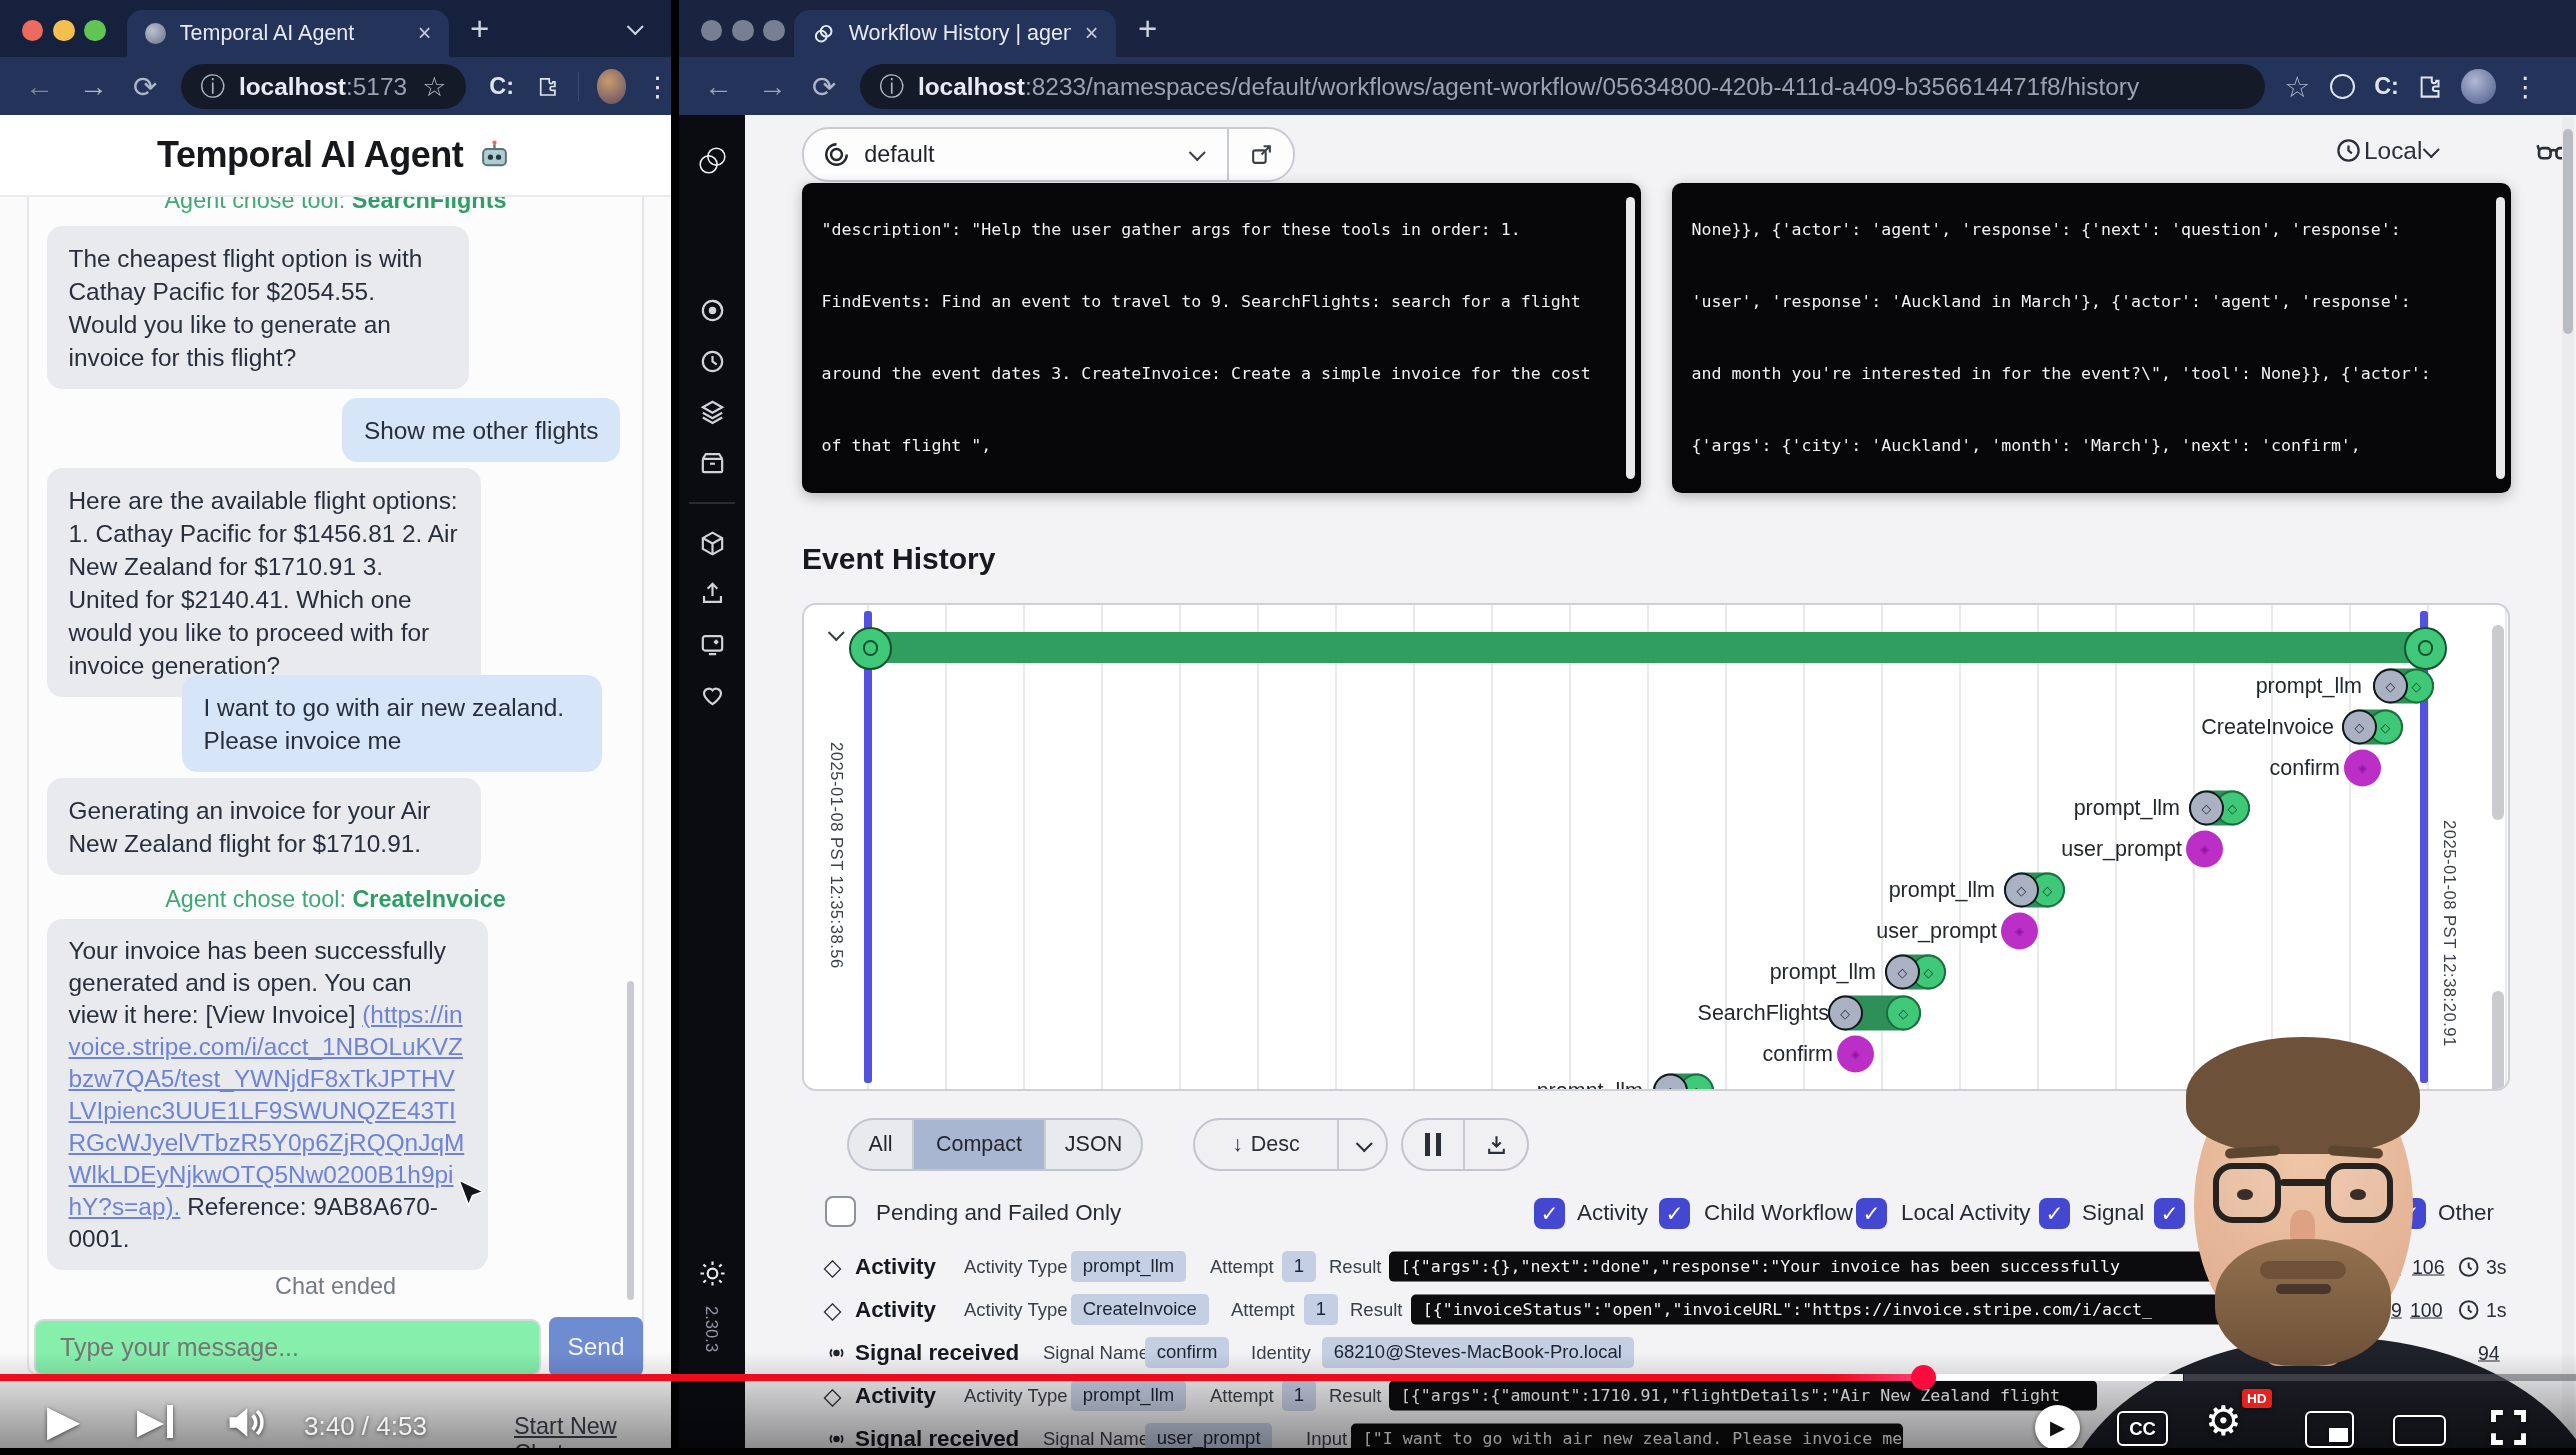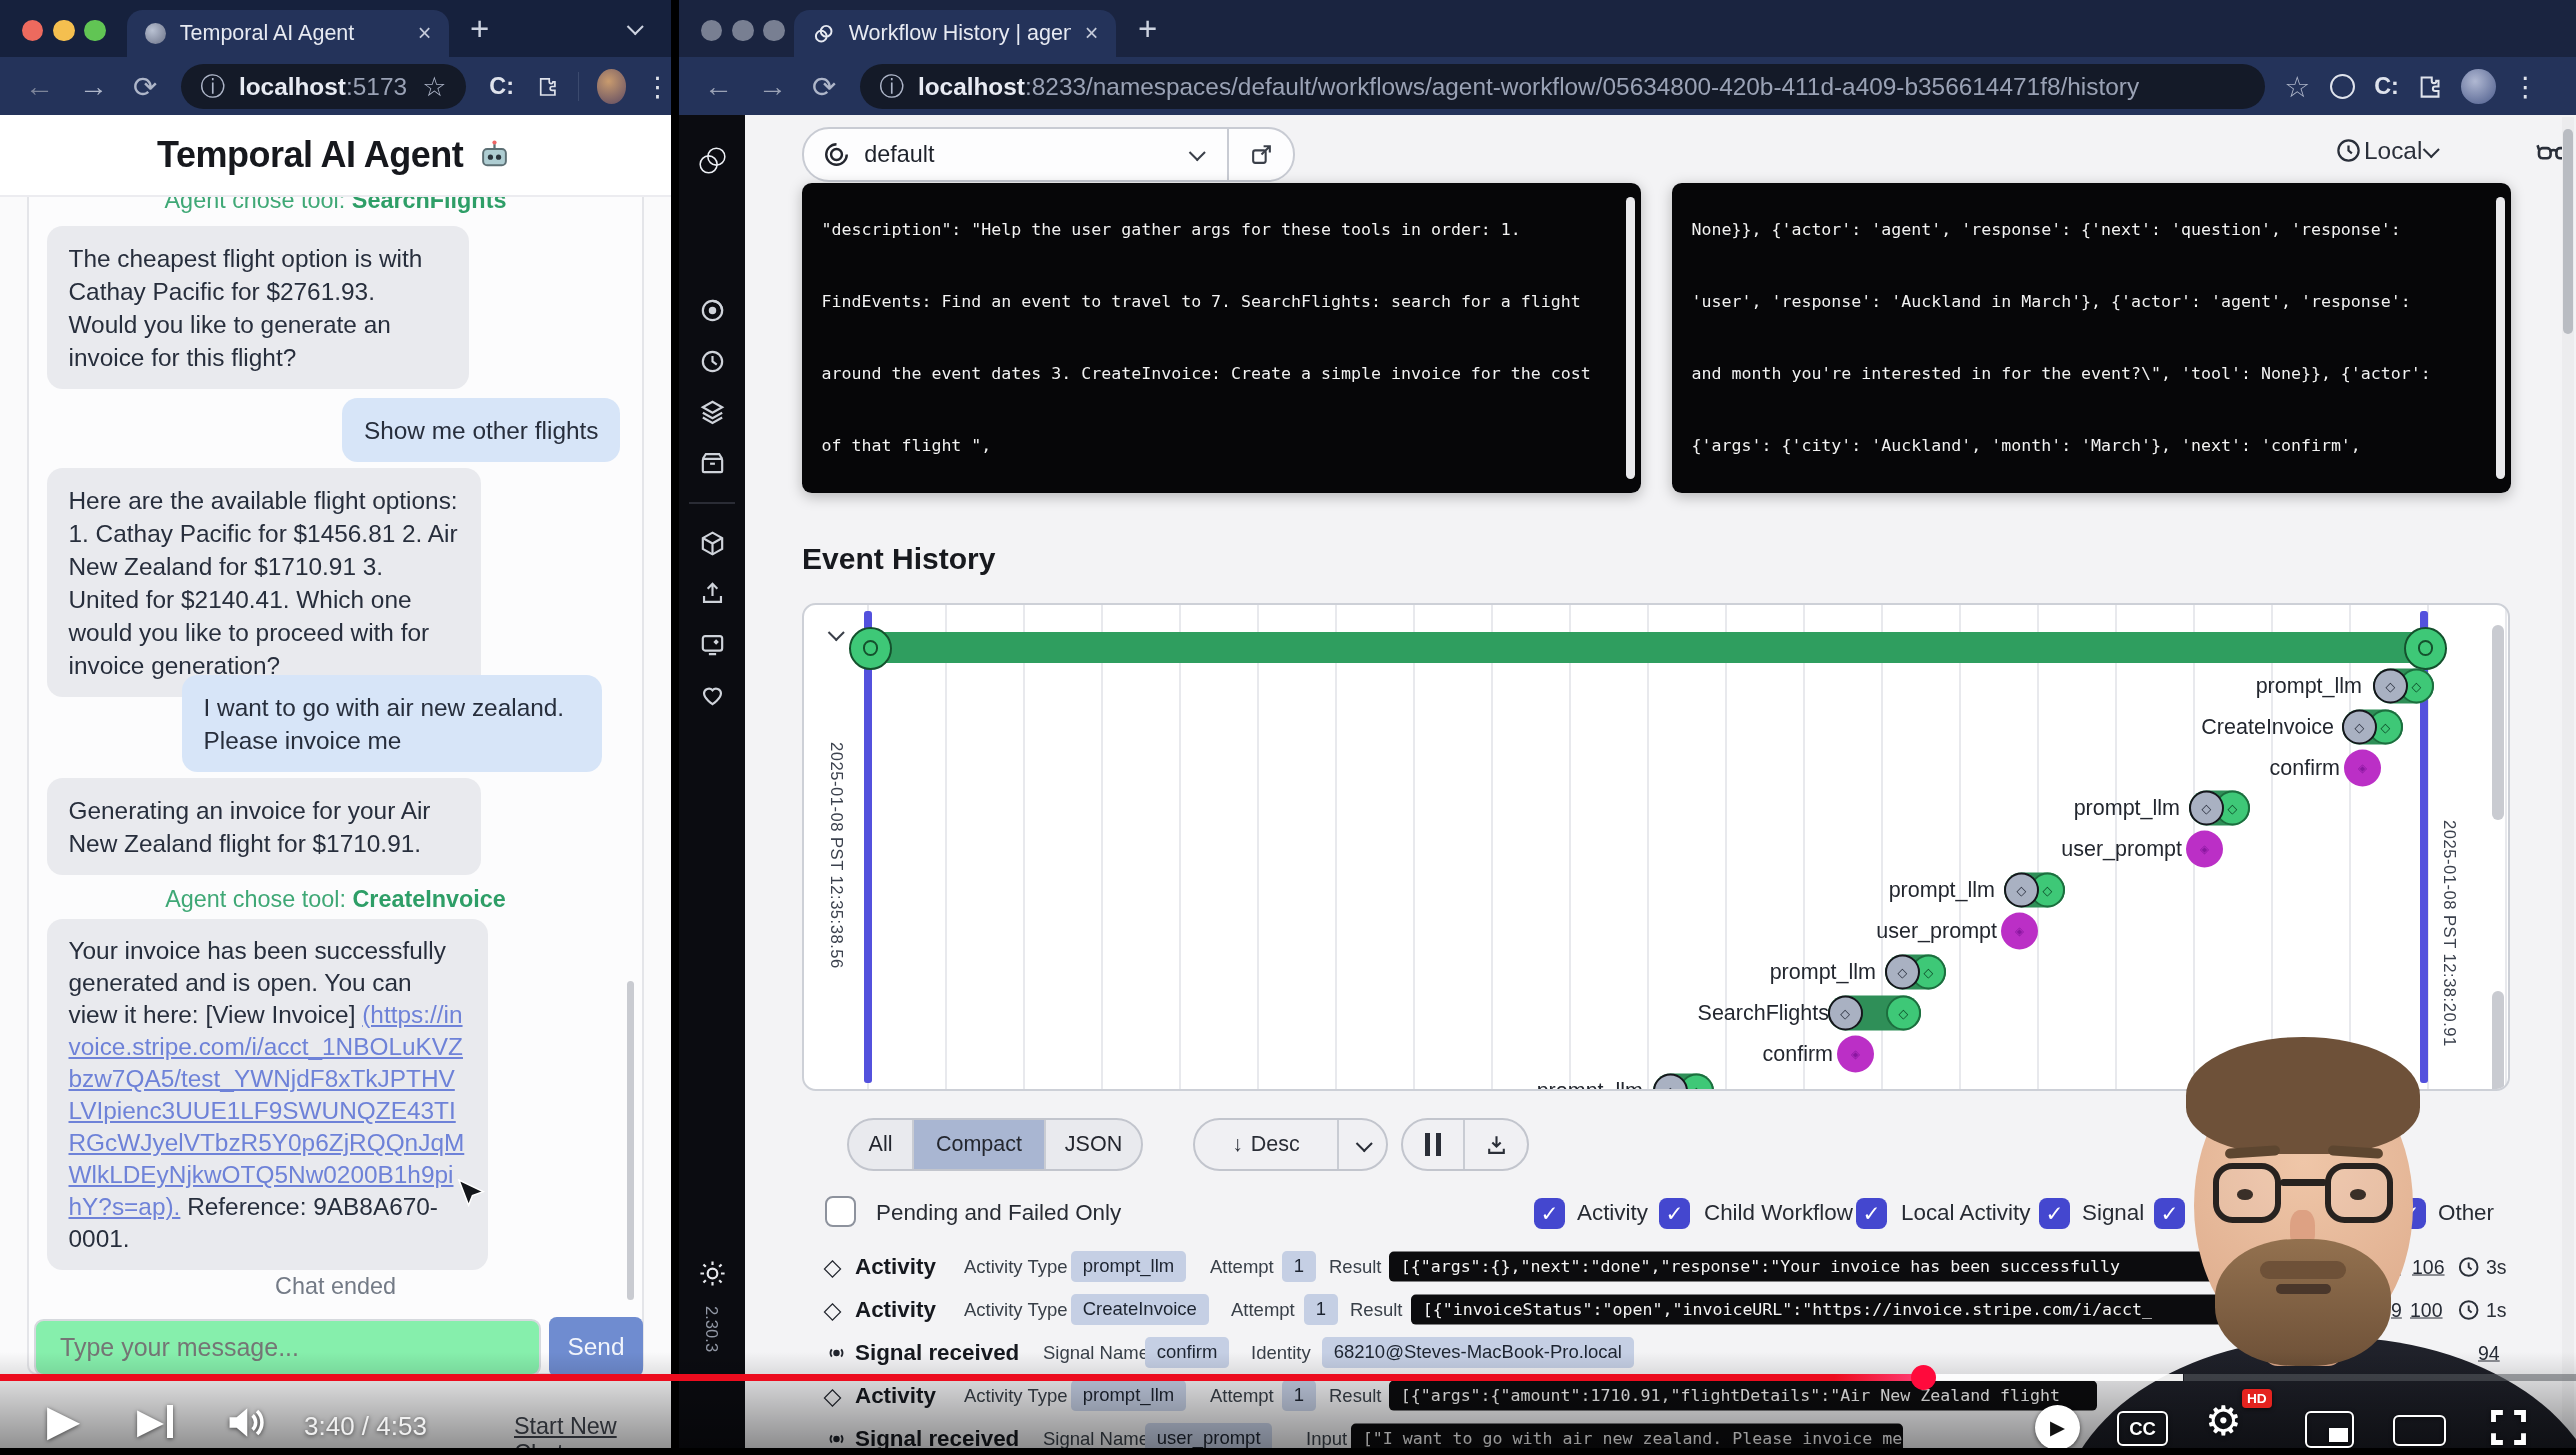--- a/index.html
+++ b/index.html
@@ -109,21 +109,21 @@
         <span style="font-size:36px;font-weight:800;color:#16181d;letter-spacing:-0.5px">Temporal AI Agent</span>
         <svg width="39" height="39" viewBox="0 0 24 24">
             <rect x="5" y="8" width="14" height="10" rx="2.5" fill="#aecdd2" stroke="#5c6f74" stroke-width="1.2"></rect>
             <circle cx="9.5" cy="13" r="1.6" fill="#29343c"></circle>
             <circle cx="14.5" cy="13" r="1.6" fill="#29343c"></circle>
             <path d="M12 8V5" stroke="#5c6f74" stroke-width="1.4"></path>
             <circle cx="12" cy="4" r="1.3" fill="#e66"></circle>
           </svg>
       </div>
 
-      <div class="bubble" style="left:47px;top:111px;width:422px"><span>The cheapest flight option is with Cathay Pacific for $2761.93. Would you like to generate an invoice for this flight?</span></div>
+      <div class="bubble" style="left:47px;top:111px;width:422px"><span>The cheapest flight option is with Cathay Pacific for $2054.55. Would you like to generate an invoice for this flight?</span></div>
       <div class="bubble user" style="right:51px;top:283px"><span>Show me other flights</span></div>
       <div class="bubble" style="left:47px;top:353px;width:434px"><span>Here are the available flight options: 1. Cathay Pacific for $1456.81 2. Air New Zealand for $1710.91 3. United for $2140.41. Which one would you like to proceed with for invoice generation?</span></div>
       <div class="bubble user" style="left:182px;top:560px;width:420px"><span>I want to go with air new zealand. Please invoice me</span></div>
       <div class="bubble" style="left:47px;top:663px;width:434px"><span>Generating an invoice for your Air New Zealand flight for $1710.91.</span></div>
       <div class="toollabel" style="top:771px"><span>Agent chose tool:</span> <b>CreateInvoice</b></div>
       <div class="bubble" style="left:47px;top:804px;width:441px;line-height:32px">
         <span>Your invoice has been successfully generated and is open. You can view it here: [View Invoice] </span><span class="linktxt">(https://invoice.stripe.com/i/acct_1NBOLuKVZbzw7QA5/test_YWNjdF8xTkJPTHVLVIpienc3UUE1LF9SWUNQZE43TIRGcWJyelVTbzR5Y0p6ZjRQQnJqMWlkLDEyNjkwOTQ5Nw0200B1h9pihY?s=ap).</span><span> Reference: 9AB8A670-0001.</span>
       </div>
       <svg class="abs" style="left:457px;top:1064px;z-index:6" width="29" height="33" viewBox="0 0 30 34">
           <path d="M2 1l10 26 4-10 11-4z" fill="#14161a" stroke="#fff" stroke-width="1.6"></path>
@@ -246,21 +246,21 @@
         </div>
         <svg class="abs" style="left:1791px;top:23.4px" width="35" height="29" viewBox="0 0 24 20" fill="none" stroke="#2a2f3a" stroke-width="1.8">
             <rect x="2" y="7" width="8" height="7" rx="2.5"></rect>
             <rect x="14" y="7" width="8" height="7" rx="2.5"></rect>
             <path d="M10 9.5a2 1.2 0 0 1 4 0M2 8L1 5M22 8l1-3"></path>
           </svg>
 
         <div class="codepanel" style="left:57px;width:839px">
           <div class="code">
             <div>"description": "Help the user gather args for these tools in order: 1.</div>
-            <div>FindEvents: Find an event to travel to 7. SearchFlights: search for a flight</div>
+            <div>FindEvents: Find an event to travel to 9. SearchFlights: search for a flight</div>
             <div>around the event dates 3. CreateInvoice: Create a simple invoice for the cost</div>
             <div>of that flight ",</div>
             
             
             
             
             
             
             
             

